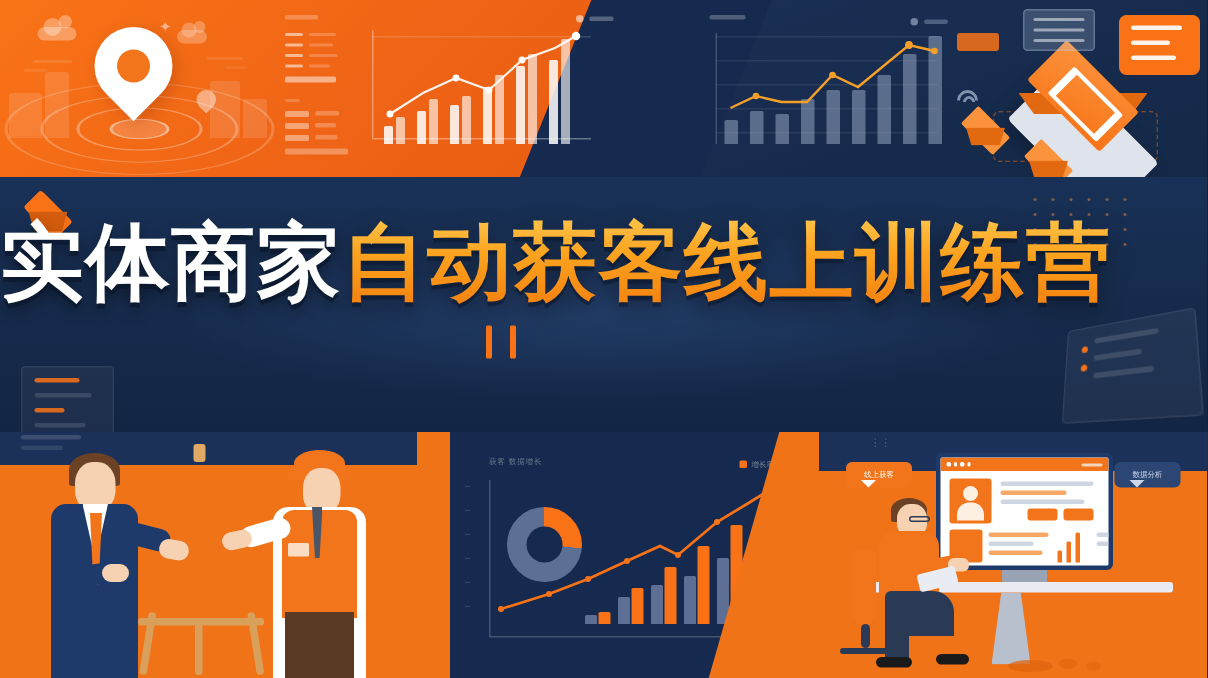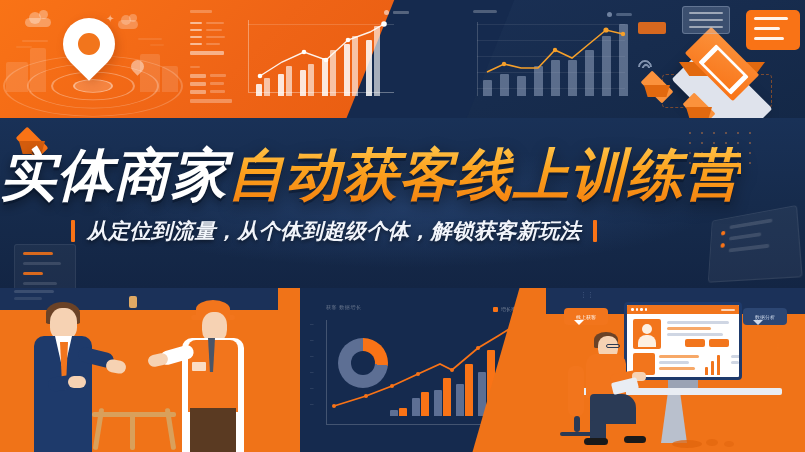--- a/index.html
+++ b/index.html
@@ -148,21 +148,21 @@
   .iso-ghost{
     position:absolute; right:6px; top:92px; width:96px; height:70px;
     background:rgba(255,255,255,.05); border-radius:4px;
     transform:perspective(200px) rotateX(18deg) rotateY(-22deg);
     border:1px solid rgba(255,255,255,.07);
   }
   .iso-ghost i{ display:block; height:4px; margin:9px 12px 0 22px; background:rgba(255,255,255,.13); border-radius:2px;}
   .iso-ghost b{ position:absolute; left:12px; width:5px; height:5px; border-radius:50%; background:#f97316;}
 
   
-  .title-wrap{ position:absolute; left:0; top:146px; width:668px; text-align:right;font-style:italic; }
+  .title-wrap{ position:absolute; left:0; top:146px; width:668px; text-align:right; }
   .main-title{
     font-size:56px; font-weight:bold; line-height:1.02;
     letter-spacing:1px; white-space:nowrap;
     font-family:"Liberation Sans","DejaVu Sans",sans-serif;
   }
   .t-white{
     color:#ffffff;
     text-shadow:0 3px 0 rgba(8,20,40,.55), 0 5px 10px rgba(0,0,0,.45);
   }
   .t-orange{
@@ -458,21 +458,20 @@
         <b style="top:28px;"></b>
     </div>
   </div>
 
   <div class="title-wrap">
     <div class="main-title">
       <span class="t-white">实体商家</span><span class="t-orange">自动获客线上训练营</span>
     </div>
     <div class="sub-row">
       <span class="sub-bar"></span>
-      <span class="subtitle">从定位到流量，从个体到超级个体，解锁获客新玩法</span>
       <span class="sub-bar"></span>
     </div>
   </div>
 
   <div class="bottom">
 
     <div class="b-left">
       <div style="position:absolute;left:14px;top:2px;width:40px;height:3px;background:rgba(255,255,255,.14);border-radius:2px;"></div>
       <div style="position:absolute;left:14px;top:9px;width:28px;height:3px;background:rgba(255,255,255,.1);border-radius:2px;"></div>
 

